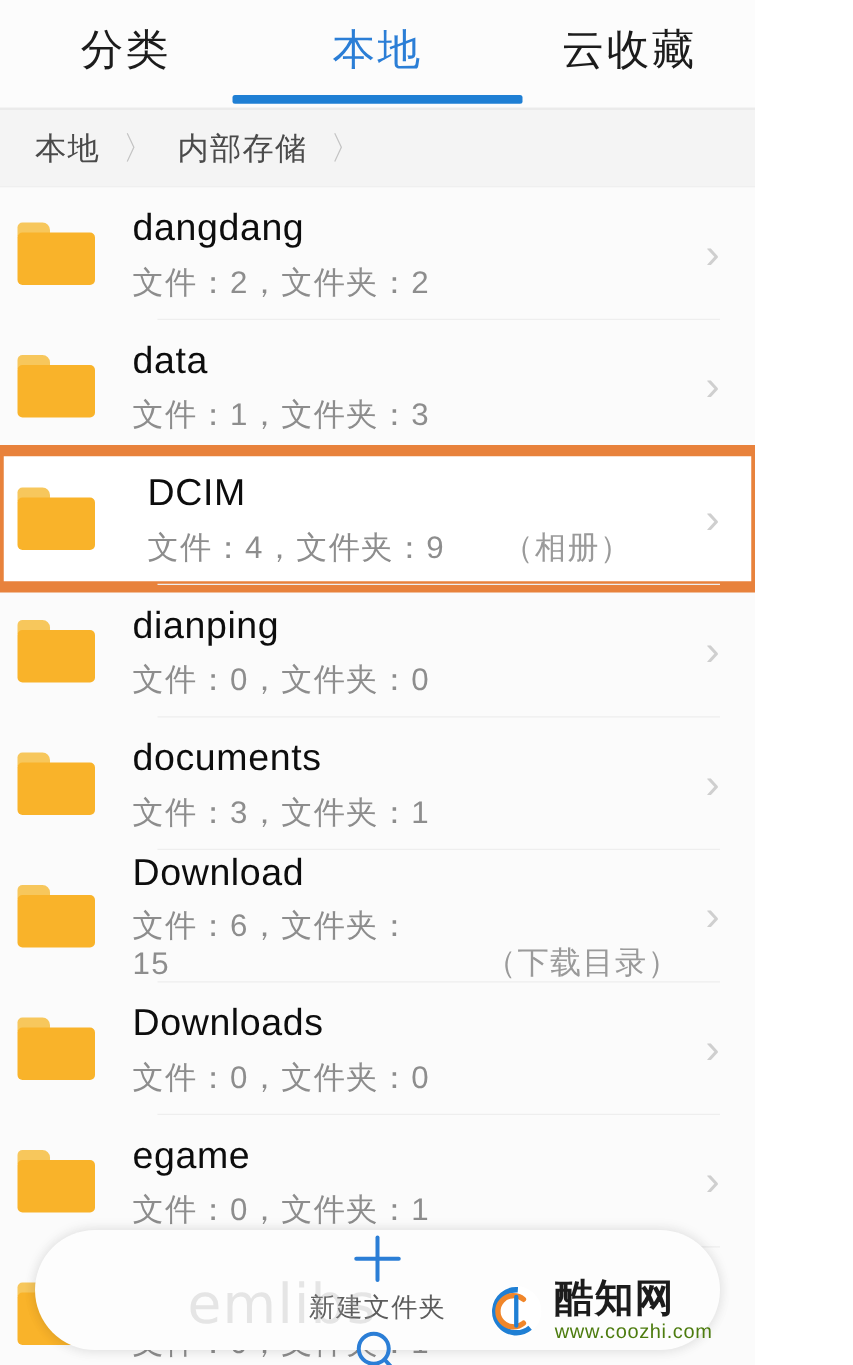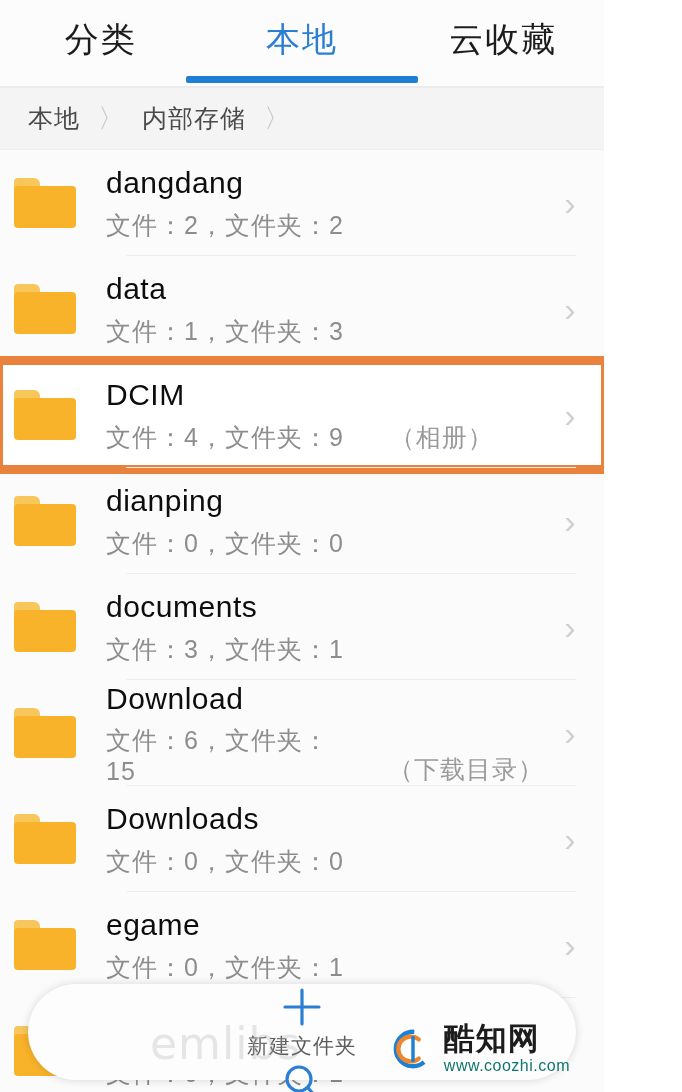--- a/index.html
+++ b/index.html
@@ -160,20 +160,21 @@
     line-height: 1;
     margin-right: 8px;
   }
 
   
   .row.highlight {
     outline: 9px solid #e8823c;
     outline-offset: -3px;
     background: #ffffff;
     z-index: 3;
+    gap: 12px;
   }
 
   
   .toolbar {
     position: absolute;
     left: 28px;
     right: 28px;
     bottom: 12px;
     height: 96px;
     background: #fdfdfd;
@@ -241,21 +242,21 @@
     line-height: 1;
   }
   .watermark .wm-name {
     font-size: 31px;
     color: #1c1c1c;
     letter-spacing: 1px;
     font-weight: bold;
   }
   .watermark .wm-url {
     font-size: 16px;
-    color: #0f766e;
+    color: #4d7c0f;
     letter-spacing: 0.5px;
     margin-top: 4px;
   }
 </style>
 </head>
 <body>
 
 <div id="app">
 
   <div class="tabbar">

